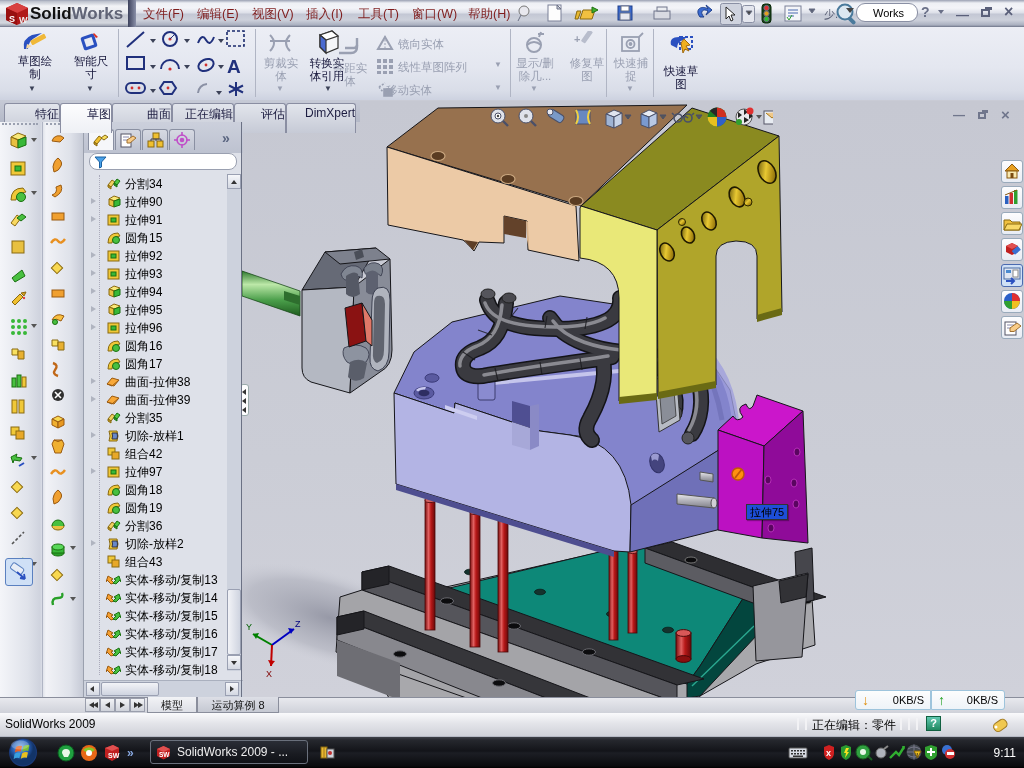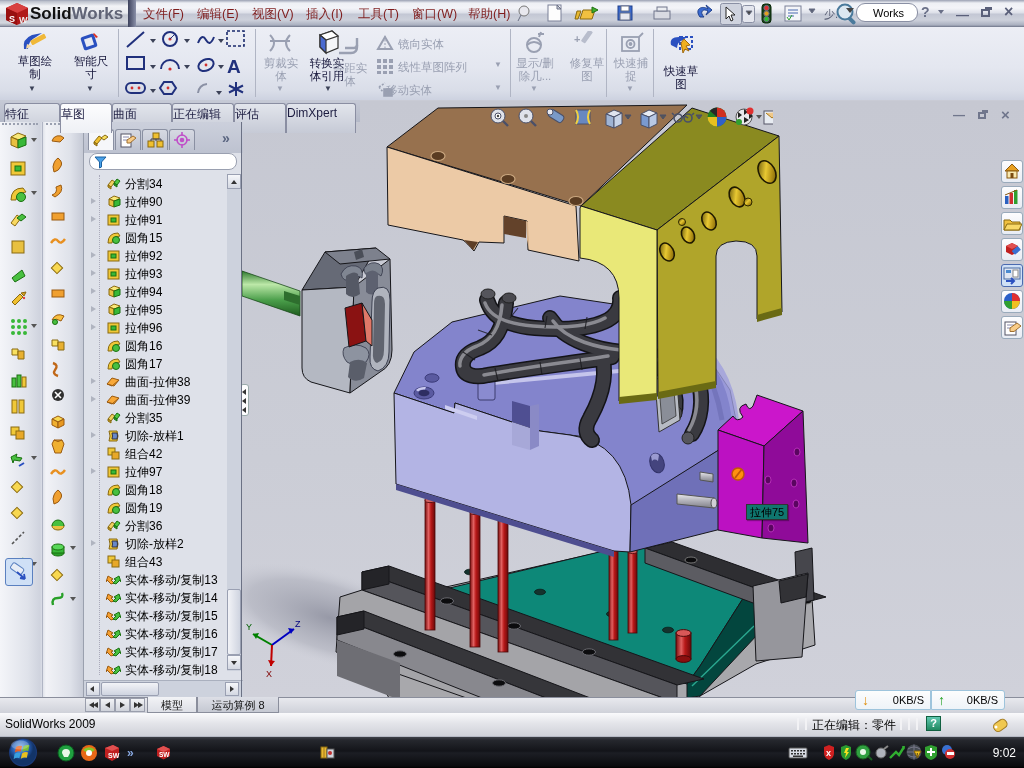--- a/index.html
+++ b/index.html
@@ -16,21 +16,21 @@
 
 #ribbon{left:0;top:27px;width:1024px;height:73px;background:linear-gradient(#eceef5 0,#e4e7f0 40px,#d9dde8 64px,#cdd2e0 73px);overflow:hidden}
 .rsep{top:2px;width:1px;height:68px;background:#b0b5c4}
 .rbtn{text-align:center;font-size:11.5px;line-height:12.5px;color:#16163a}
 .rbtn.dis{color:#9aa0b2}
 .drop{color:#3c4258;font-size:8px}
 .mrow{font-size:11.5px;color:#9aa0b2}
 #watermark{left:882px;top:10px;font-size:92px;font-style:italic;font-weight:bold;color:#bfc5d8;letter-spacing:-8px;font-family:"Liberation Serif",serif;opacity:.7}
 
 #tabband{left:0;top:100px;width:360px;height:22px;background:linear-gradient(#c6cad6,#b4b9c8)}
-.ctab{top:103px;height:30px;border:1px solid #8a8ea2;border-bottom:none;border-radius:3px 3px 0 0;font-size:12px;color:#1c1c40;text-align:left;padding-top:2px;background:linear-gradient(#e2e5ec,#c6cad6)}
+.ctab{top:103px;height:30px;border:1px solid #8a8ea2;border-bottom:none;border-radius:3px 3px 0 0;font-size:12px;color:#1c1c40;text-align:right;padding-top:2px;background:linear-gradient(#e2e5ec,#c6cad6)}
 .ctab.act{background:linear-gradient(#fdfdfe,#eef0f5);z-index:3}
 
 #ltools{left:0;top:122px;width:83px;height:591px;background:linear-gradient(90deg,#f4f5f9 0,#dfe2ea 28px,#cfd3de 40px,#f2f3f7 46px,#dfe2ea 70px,#c6cad6 83px)}
 
 #tree{left:83px;top:122px;width:159px;height:575px;background:#dee1e9;border-left:1px solid #9aa0ae}
 .ttab{top:7px;width:26px;height:21px;border:1px solid #8a90a2;border-bottom:none;border-radius:3px 3px 0 0;background:linear-gradient(#d6d9e2,#bfc4d2)}
 .ttab.act{background:#f6f7fa}
 #filter{left:5px;top:31px;width:148px;height:17px;background:#fff;border:1px solid #9aa0b0;border-radius:8px}
 .ti{left:22px;height:18px;font-size:12px;color:#000;white-space:nowrap}
 .texp{left:7px;width:0;height:0;border-top:3.5px solid transparent;border-bottom:3.5px solid transparent;border-left:5px solid #b0b4c0}
@@ -39,21 +39,21 @@
 .btab{top:697px;height:16px;border:1px solid #8a8e9c;border-top:none;font-size:11px;color:#111;text-align:center;background:linear-gradient(#dddfe6,#c5c8d2);padding-top:1px}
 .bnav{top:698px;width:15px;height:14px;background:linear-gradient(#f2f3f6,#cfd2da);border:1px solid #9a9eac;font-size:8px;color:#222;text-align:center;line-height:13px}
 
 #statusbar{left:0;top:713px;width:1024px;height:24px;background:linear-gradient(#fafafc 0,#e4e5ea 10px,#cfd1d8 23px,#9aa0ae 24px);font-size:12px;color:#000}
 
 #taskbar{left:0;top:737px;width:1024px;height:31px;background:linear-gradient(#3e4148 0,#26282e 3px,#131419 14px,#1c1e24 16px,#0a0b0e 29px,#000 31px)}
 .tbtn{top:3px;height:24px;border:1px solid #585d68;border-radius:3px;background:linear-gradient(#3d414c,#23262d 60%,#16181d);color:#eee;font-size:12px;padding:4px 6px 0 26px;white-space:nowrap;overflow:hidden}
 #clock{right:8px;top:9px;color:#fff;font-size:12px}
 
 #viewport{left:242px;top:101px;width:782px;height:596px;background:linear-gradient(#c6c8d2,#cbcdd6 60%,#d0d1da);overflow:hidden}
-.tooltip{background:#0f766e;border:1px solid #333;font-size:11px;color:#000;padding:0 3px;box-shadow:1px 1px 1px rgba(0,0,0,.3)}
+.tooltip{background:#1d4ed8;border:1px solid #333;font-size:11px;color:#000;padding:0 3px;box-shadow:1px 1px 1px rgba(0,0,0,.3)}
 .kbox{background:linear-gradient(#fdfdfd,#eef3f8);border:1px solid #9ec4dc;font-size:11px;color:#000}
 </style></head>
 <body>
 <div id="page">
 
 <div class="abs" id="viewport"></div>
 <svg class="abs" style="left:242px;top:101px" width="782" height="596" viewBox="242 101 782 596">
 <defs>
 <radialGradient id="shad" cx=".5" cy=".5" r=".5">
           <stop offset="0" stop-color="#9496a4" stop-opacity=".95"></stop>
@@ -1009,20 +1009,21 @@
         <circle cx="9" cy="9" r="8" fill="none" stroke="#0a6020"></circle>
         <path d="M5 9 a4 4 0 0 1 8 0 l-2 4 h-4z" fill="#e8f8e8"></path>
   <circle cx="32" cy="9" r="8" fill="#e86818"></circle>
         <path d="M26 6 a8 8 0 0 1 12 0 q-6 5 -12 0z" fill="#88c828"></path>
         <circle cx="32" cy="9" r="3" fill="#fff"></circle>
   <polygon points="48,4 56,1 62,4 62,13 55,17 48,13" fill="#c02020"></polygon>
         <polygon points="48,4 56,1 62,4 55,7" fill="#e05050"></polygon>
         <text x="51" y="14" font-size="7" fill="#fff" font-weight="bold">SW</text>
   <text x="70" y="13" font-size="12" fill="#88a8e0" font-weight="bold">»</text>
  </svg>
+ <div class="abs tbtn" style="left:150px;width:158px;background:linear-gradient(#2a2d36,#191b21 60%,#101217);border-color:#6a707c">SolidWorks 2009 - ...</div>
  <svg class="abs" style="left:155px;top:7px" width="17" height="17" viewBox="0 0 17 17">
         <polygon points="2,5 8.5,2 15,5 15,12 8.5,15.5 2,12" fill="#c02020"></polygon>
         <polygon points="2,5 8.5,2 15,5 8.5,8" fill="#e05050"></polygon>
         <text x="4" y="13" font-size="6.5" fill="#fff" font-weight="bold">SW</text>
       </svg>
  <svg class="abs" style="left:319px;top:7px" width="17" height="17" viewBox="0 0 17 17">
         <rect x="2" y="3" width="6" height="11" fill="#e8b830" stroke="#8a6a10"></rect>
         <rect x="8" y="5" width="7" height="9" fill="#d0d4dc" stroke="#555"></rect>
         <line x1="5" y1="3" x2="5" y2="14" stroke="#a07820"></line>
         <circle cx="11" cy="9" r="2" fill="#c03030"></circle>
@@ -1036,21 +1037,21 @@
           <rect x="12" y="4" width="2" height="1.5"></rect>
           <rect x="15" y="4" width="2" height="1.5"></rect>
           <rect x="3" y="7" width="2" height="1.5"></rect>
           <rect x="6" y="7" width="2" height="1.5"></rect>
           <rect x="9" y="7" width="2" height="1.5"></rect>
           <rect x="12" y="7" width="2" height="1.5"></rect>
           <rect x="15" y="7" width="2" height="1.5"></rect>
           <rect x="5" y="9.5" width="10" height="1.5"></rect>
         </g>
       </svg>
- <div id="clock" class="abs">9:02</div>
+ <div id="clock" class="abs">9:11</div>
 </div>
 <div class="abs kbox" style="left:855px;top:690px;width:76px;height:20px;border-radius:3px 0 0 3px">
       <span style="color:#e09010;font-weight:bold;position:absolute;left:6px;top:1px;font-size:14px">↓</span>
       <span style="position:absolute;right:6px;top:3px">0KB/S</span>
     </div>
 <div class="abs kbox" style="left:931px;top:690px;width:74px;height:20px;border-radius:0 3px 3px 0">
       <span style="color:#20a020;font-weight:bold;position:absolute;left:6px;top:1px;font-size:14px">↑</span>
       <span style="position:absolute;right:6px;top:3px">0KB/S</span>
     </div>
 <svg class="abs" style="left:824px;top:744px" width="155" height="18" viewBox="0 0 155 18">

